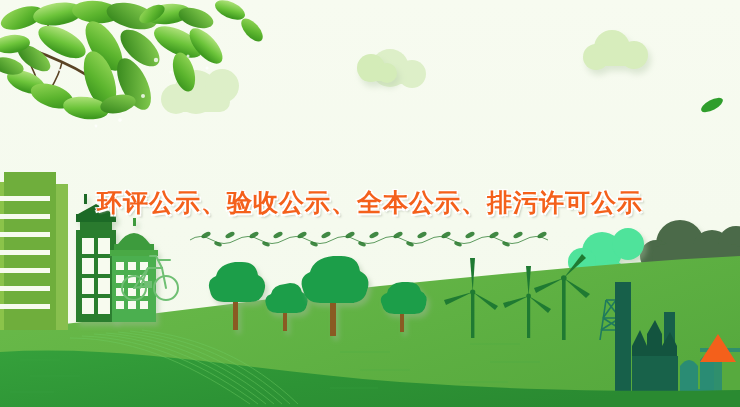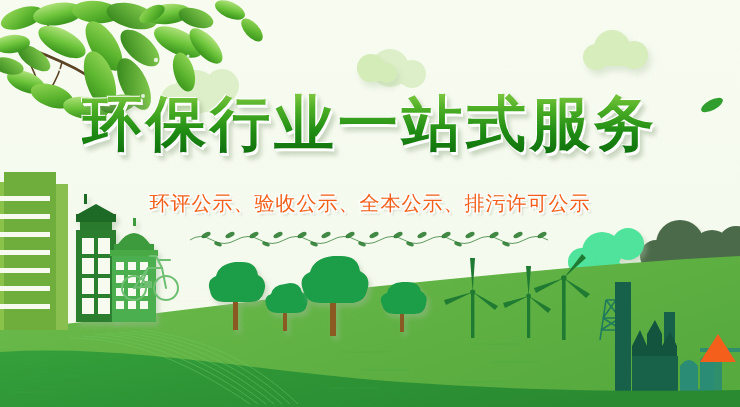--- a/index.html
+++ b/index.html
@@ -28,21 +28,21 @@
     color:transparent;-webkit-text-fill-color:transparent;
     filter:drop-shadow(2px 3px 0px #ffffff) drop-shadow(-1px -1px 0px #ffffff)
            drop-shadow(3px 4px 2px rgba(120,150,110,.35));
     white-space:nowrap;
   }
   #sub-wrap{
     position:absolute;left:0;top:186px;width:740px;text-align:center;z-index:40;
   }
   #sub-title{
     display:inline-block;
-    font-size:20px;font-weight:normal;letter-spacing:1px;line-height:34px;
+    font-size:25px;font-weight:bold;letter-spacing:1px;line-height:34px;
     color:#f4601b;white-space:nowrap;
     text-shadow:
       1.6px 1.6px 0 #ffffff, -1.4px -1.4px 0 #ffffff,
       1.6px -1.4px 0 #ffffff, -1.4px 1.6px 0 #ffffff,
       2.5px 3px 2px rgba(150,160,140,.45);
   }
 </style>
 </head>
 <body>
 
@@ -369,20 +369,17 @@
       <path d="M130 331 C 190 338, 242 360, 290 404" stroke-width="1"></path>
       <path d="M142 330 C 200 338, 250 358, 298 404" stroke-width="1"></path>
     </g>
     <g stroke="#3faa46" fill="none" opacity=".25">
       <path d="M20 360 L60 360 M30 376 L80 376 M10 392 L54 392" stroke-width="1"></path>
       <path d="M340 352 L390 352 M360 370 L410 370 M330 388 L378 388" stroke-width="1"></path>
       <path d="M470 344 L520 344 M490 362 L540 362 M460 382 L508 382" stroke-width="1"></path>
     </g>
   </svg>
 
-  <div id="title-wrap">
-    <div id="main-title">环保行业一站式服务</div>
-  </div>
   <div id="sub-wrap">
     <div id="sub-title">环评公示、验收公示、全本公示、排污许可公示</div>
   </div>
 
 </div>
 
 </body></html>

